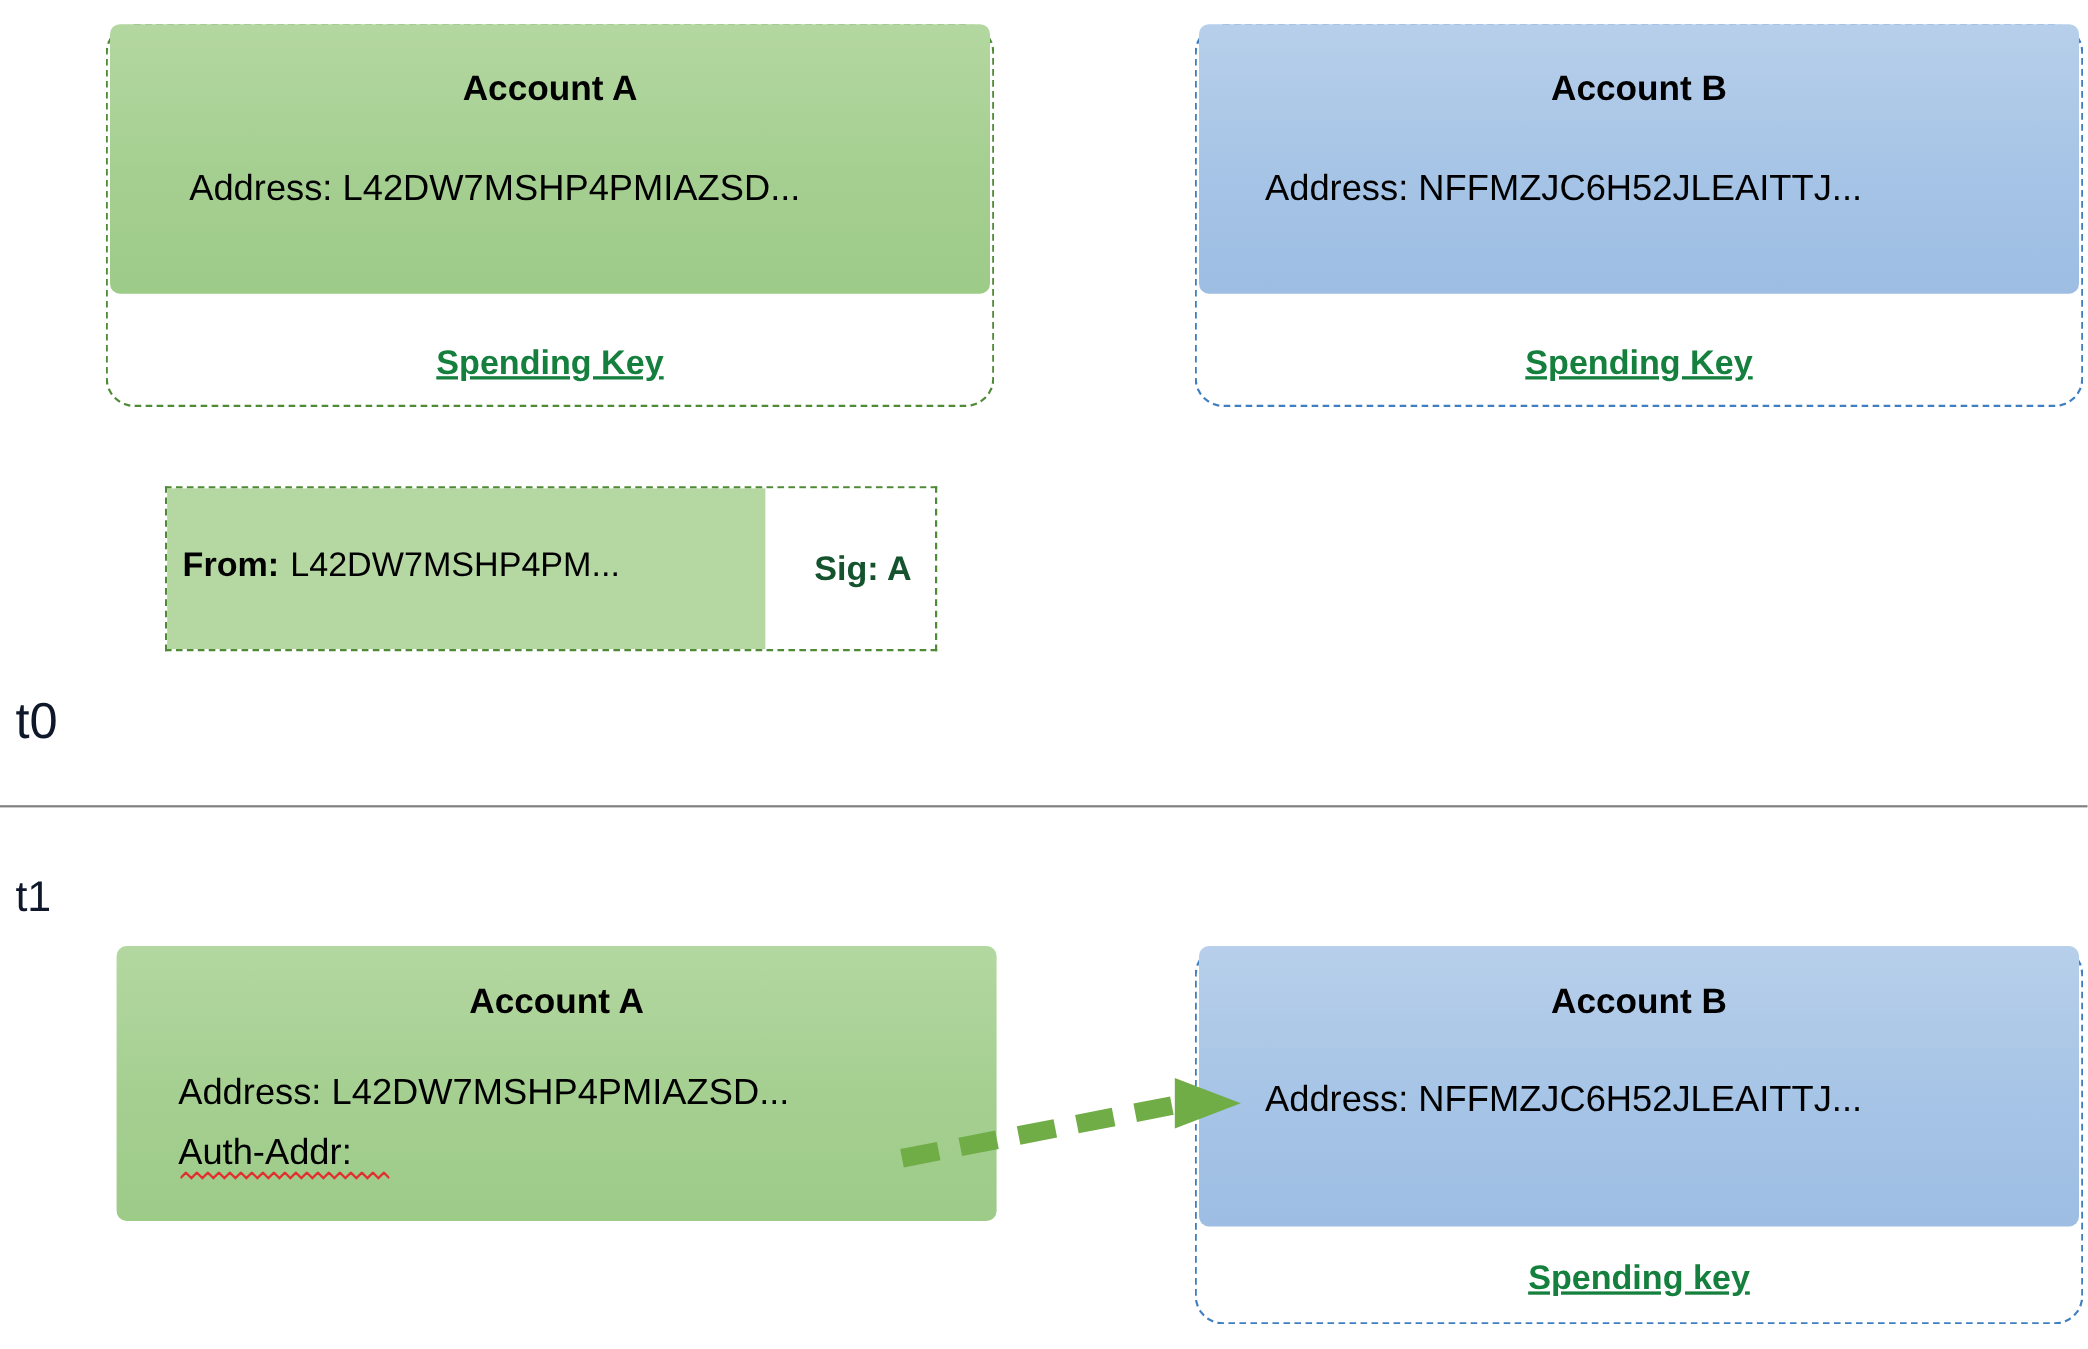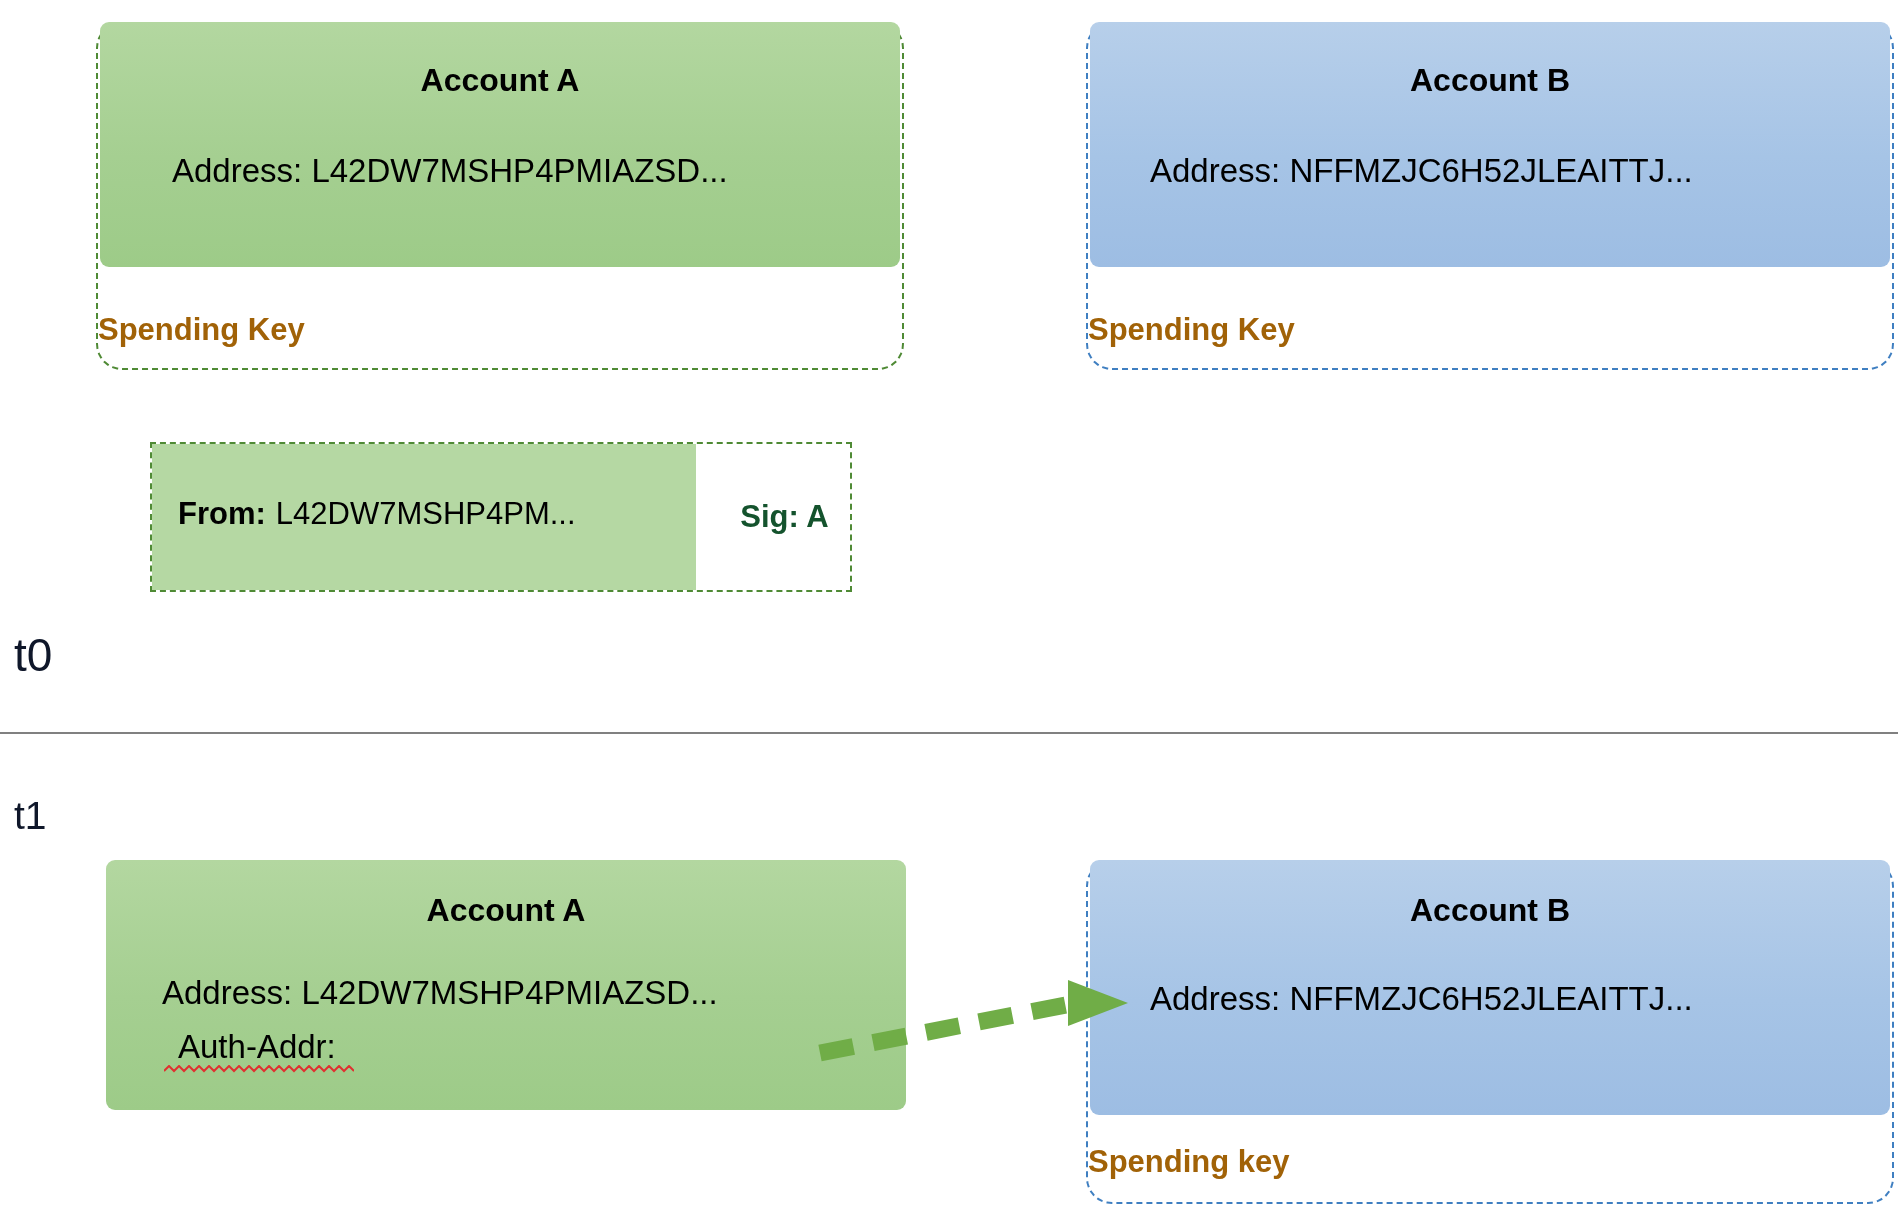--- a/index.html
+++ b/index.html
@@ -51,23 +51,24 @@
     box-sizing: border-box;
     border-radius: 26px;
     background: #ffffff;
     z-index: 1;
   }
   .key-box.green { border: 2.5px dashed #4f8a35; }
   .key-box.blue  { border: 2.5px dashed #3f7fc1; }
   .key-label {
     position: absolute;
     left: 0; right: 0;
-    text-align: left;
-    font-weight: bold;
-    color: #a16207;
+    text-align: center;
+    font-weight: bold;
+    color: #15803d;
+    text-decoration: underline;
   }
 
   
   .txn-outer {
     position: absolute;
     box-sizing: border-box;
     border: 2.5px dashed #4f8a35;
     background: #ffffff;
     z-index: 4;
     display: flex;
@@ -148,39 +149,39 @@
   <div class="key-box blue" style="left:1086px; top:22px; width:808px; height:348px;">
     <div class="key-label" style="top:288px; font-size:31px;">Spending Key</div>
   </div>
 
   <div class="acct-card blue" style="left:1090px; top:22px; width:800px; height:245px;">
     <div class="acct-title" style="top:40px; font-size:32px;">Account B</div>
     <div class="acct-line" style="left:60px; top:130px; font-size:33px;">Address: NFFMZJC6H52JLEAITTJ...</div>
   </div>
 
   <div class="txn-outer" style="left:150px; top:442px; width:702px; height:150px;">
-    <div class="txn-payload" style="width:544px; padding-left:26px;">
+    <div class="txn-payload" style="width:544px; padding-left:14px;">
       <div class="txn-row" style="font-size:31px; margin-bottom:6px;">
         <span class="txn-key">From:</span>
         <span class="txn-val" style="margin-left:10px;">L42DW7MSHP4PM...</span>
       </div>
     </div>
     <div class="txn-sig" style="font-size:31px;">Sig: A</div>
   </div>
 
   <div class="t-label" style="left:14px; top:628px; font-size:46px;">t0</div>
 
   <div class="divider" style="top:732px;"></div>
 
   <div class="t-label" style="left:14px; top:794px; font-size:39px;">t1</div>
 
   <div class="acct-card green" style="left:106px; top:860px; width:800px; height:250px;">
     <div class="acct-title" style="top:32px; font-size:32px;">Account A</div>
     <div class="acct-line" style="left:56px; top:114px; font-size:33px;">Address: L42DW7MSHP4PMIAZSD...</div>
-    <div class="txn-row" style="position:absolute; left:72px; top:168px; font-size:33px;">
+    <div class="txn-row" style="position:absolute; left:56px; top:168px; font-size:33px;">
       <span>Auth-Addr:</span>
     </div>
 
     <svg class="squiggle" style="left:58px; top:205px; width:190px; height:8px;" viewBox="0 0 190 8" preserveAspectRatio="none">
       <path d="M0 6 L5 1 L10 6 L15 1 L20 6 L25 1 L30 6 L35 1 L40 6 L45 1 L50 6 L55 1 L60 6 L65 1 L70 6 L75 1 L80 6 L85 1 L90 6 L95 1 L100 6 L105 1 L110 6 L115 1 L120 6 L125 1 L130 6 L135 1 L140 6 L145 1 L150 6 L155 1 L160 6 L165 1 L170 6 L175 1 L180 6 L185 1 L190 6" fill="none" stroke="#e03030" stroke-width="2"></path>
     </svg>
   </div>
 
   <svg class="arrow-svg" style="left:818px; top:975px; width:330px; height:110px;" viewBox="0 0 330 110">
     <line x1="2" y1="78" x2="258" y2="28" stroke="#70ad47" stroke-width="17" stroke-dasharray="34 20" stroke-linecap="butt"></line>

